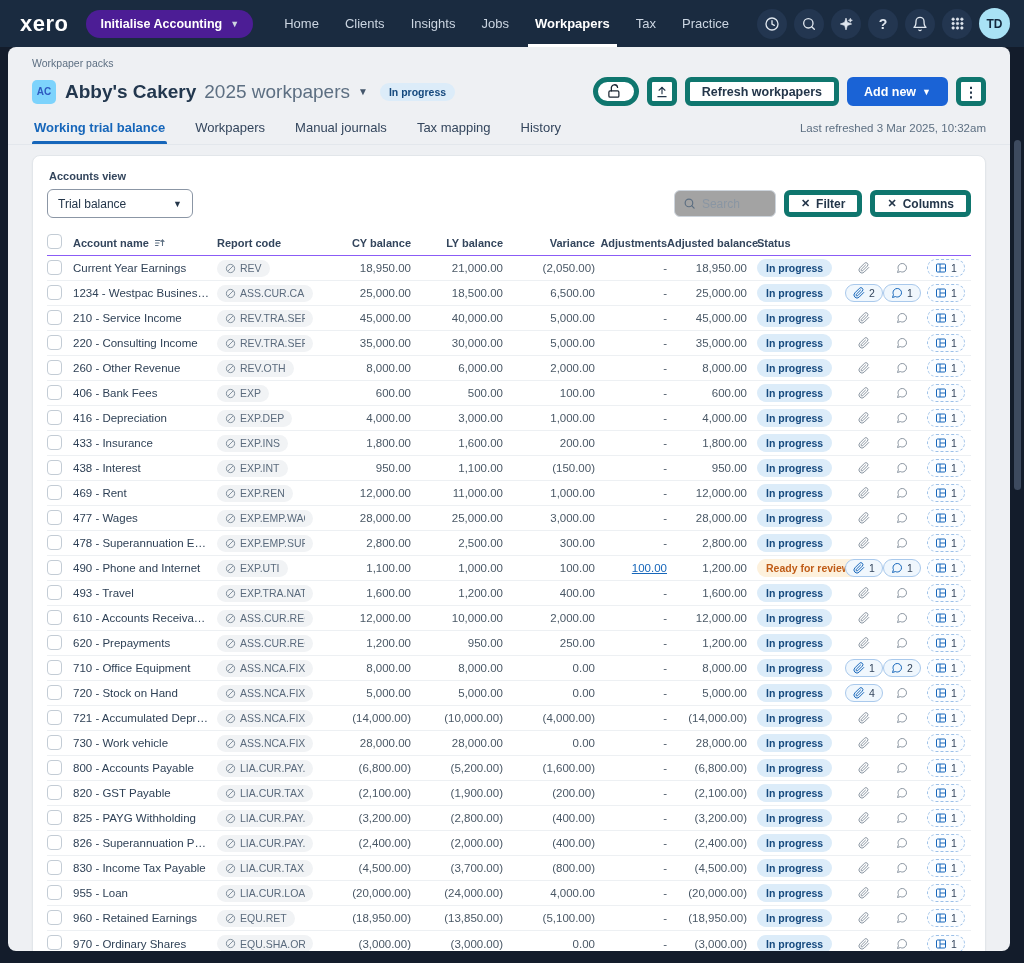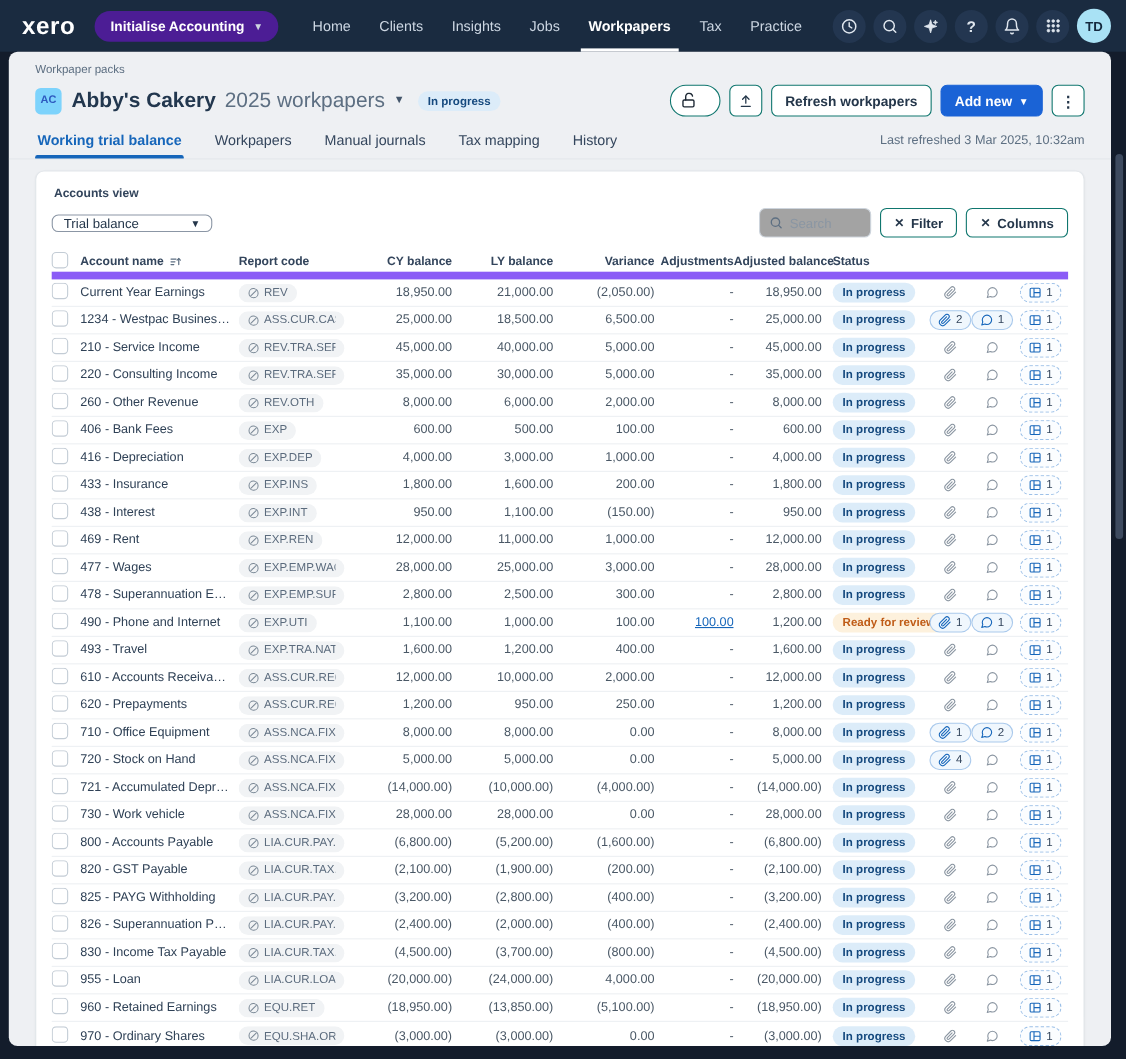--- a/index.html
+++ b/index.html
@@ -68,21 +68,21 @@
   .page-subtitle { font-size:19px; color:#5d6f82; margin-right:8px; }
   .title-caret { font-size:10px; color:#44566b; margin-right:12px; cursor:pointer; }
   .badge {
     display:inline-flex; align-items:center; font-size:10.5px; font-weight:bold;
     padding:3px 9px; border-radius:10px; white-space:nowrap;
   }
   .badge.in-progress { background:var(--badge-progress-bg,#dcecf9); color:var(--badge-progress-text,#15497e); }
   .badge.ready-review { background:var(--badge-review-bg,#fdf1dd); color:var(--badge-review-text,#bf5b16); }
   .head-actions { margin-left:auto; display:flex; align-items:center; gap:8px; }
   .btn {
-    height:29px; background:#fff; border:1px solid #0f766e; border-radius:6px;
+    height:29px; background:#fff; border:5px solid #0f766e; border-radius:6px;
     display:flex; align-items:center; justify-content:center; gap:6px;
     font-size:12.5px; font-weight:600; color:#24364a; padding:0 12px; cursor:pointer;
   }
   .btn.pill { border-radius:15px; width:46px; padding:0; justify-content:flex-start; padding-left:9px; }
   .btn.square { width:30px; padding:0; justify-content:center; }
   .btn.primary { background:var(--accent,#1a63d6); border-color:var(--accent,#1a63d6); color:#fff; }
   .btn .caret { font-size:9px; }
   .kebab { font-size:14px; font-weight:bold; color:#24364a; letter-spacing:0; }
 
   
@@ -99,21 +99,21 @@
   .last-refreshed { margin-left:auto; font-size:11.5px; color:#5d6f82; padding-bottom:10px; }
 
   
   .card {
     margin:10px 24px 0 24px; background:#fff; border:1px solid #e2e6ea; border-radius:8px;
     box-shadow:0 1px 2px rgba(20,30,45,.05); padding:12px 14px 14px 14px;
   }
   .accounts-view-label { font-size:11px; font-weight:bold; color:#33455c; margin:2px 0 7px 2px; }
   .toolbar { display:flex; align-items:center; margin-bottom:12px; }
   .select {
-    width:146px; height:16px; border:1px solid #8b96a5; border-radius:6px; background:#fff;
+    width:146px; height:29px; border:1px solid #8b96a5; border-radius:6px; background:#fff;
     font-size:12px; color:#24364a; display:flex; align-items:center; padding:0 10px; cursor:pointer;
     margin-right:18px;
   }
   .select .caret { margin-left:auto; font-size:9px; color:#24364a; }
   .filter-pills { display:flex; align-items:center; gap:4px; }
   .fpill {
     font-size:12px; font-weight:600; color:#2f4158; padding:5px 10px; border-radius:14px;
     border:1px solid transparent; cursor:pointer; white-space:nowrap;
   }
   .fpill.active { color:var(--accent-text,#1666ba); border-color:#72a7de; background:#fff; }
@@ -130,21 +130,21 @@
   .xbtn { height:27px; font-size:12px; }
   .xbtn .x { font-size:11px; }
 
   
   .tbl { }
   .tr, .thead {
     display:grid;
     grid-template-columns:26px minmax(0,1fr) 104px 90px 92px 92px 72px 80px 98px 38px 38px 50px;
     align-items:center;
   }
-  .thead { height:26px; border-bottom:7px solid #8b5cf6; }
+  .thead { height:26px; border-bottom:1px solid #8b5cf6; }
   .tr { height:25px; border-bottom:1px solid #edf0f3; }
   .tr:last-child { border-bottom:none; }
   .th { font-size:11px; font-weight:bold; color:#33455c; white-space:nowrap; }
   .th.num, .td.num { text-align:right; }
   .th.status-h { padding-left:10px; }
   .td { font-size:11.5px; color:#42505e; white-space:nowrap; overflow:hidden; }
   .td.name { color:#2f4156; padding-right:8px; text-overflow:ellipsis; }
   .td.num { color:#4a5866; }
   .checkbox {
     width:15px; height:15px; border:1px solid #c3ccd5; border-radius:4px; background:#fff;

